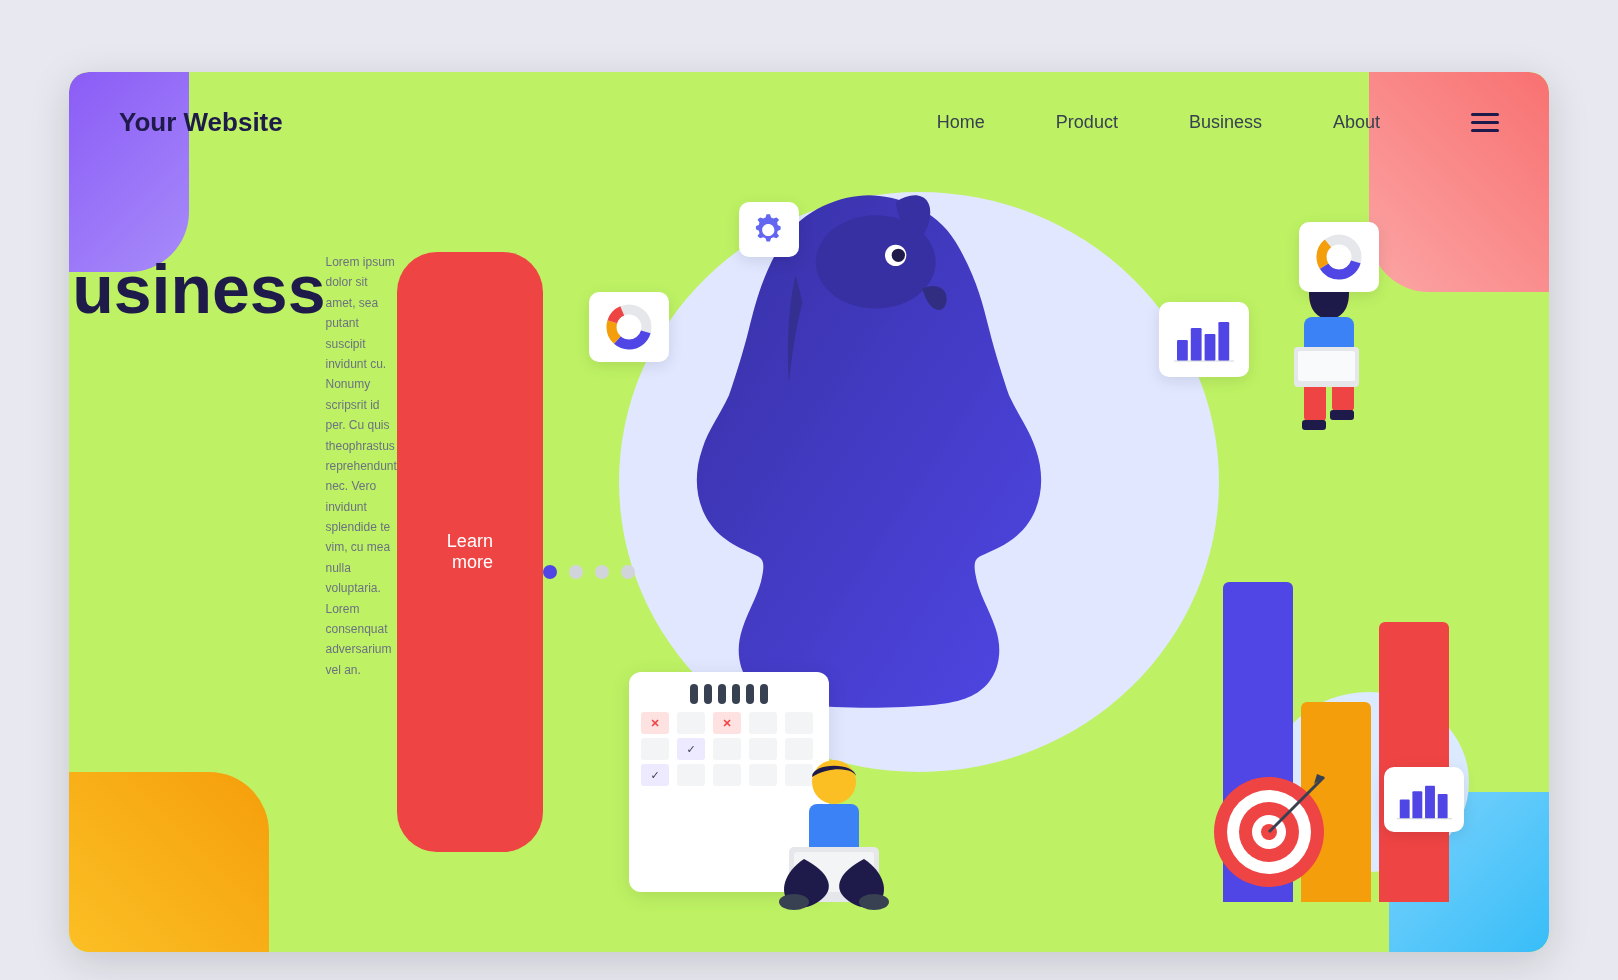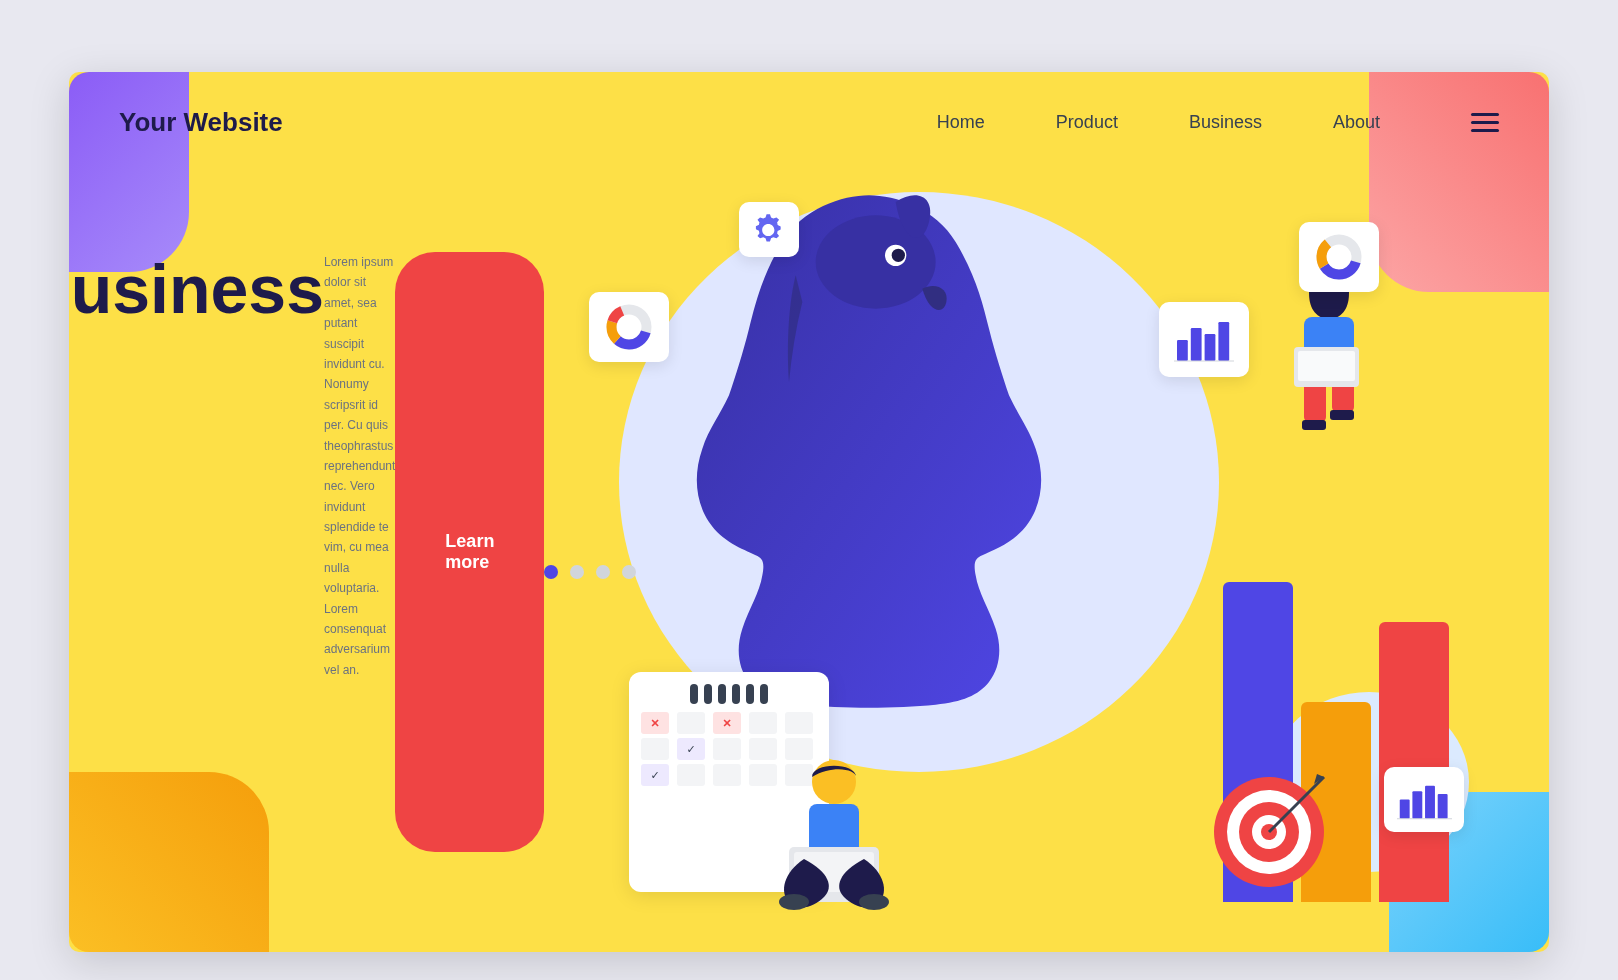--- a/index.html
+++ b/index.html
@@ -10,22 +10,22 @@
       display: flex;
       align-items: center;
       justify-content: center;
       font-family: 'Segoe UI', Arial, sans-serif;
       overflow: hidden;
     }
 
     .page-wrapper {
       width: 1480px;
       height: 880px;
-      background: #fde047;
-      border-radius: 10px;
+      background: #bef264;
+      border-radius: 20px;
       position: relative;
       overflow: hidden;
       box-shadow: 0 10px 40px rgba(0,0,0,0.15);
       margin-top: 44px;
     }
 
     
     .corner-tl {
       position: absolute;
       top: 0; left: 0;
@@ -128,27 +128,27 @@
       color: #6b7280;
       line-height: 1.7;
       margin-bottom: 40px;
       max-width: 380px;
     }
     .learn-more-btn {
       display: inline-block;
       background: #ef4444;
       color: white;
       font-size: 18px;
-      font-weight: 700;
+      font-weight: 400;
       padding: 18px 50px;
       border-radius: 40px;
       cursor: pointer;
       border: none;
       width: 220px;
-      text-align: left;
+      text-align: right;
       margin-bottom: 40px;
     }
     .dots {
       display: flex;
       gap: 12px;
       align-items: center;
     }
     .dot {
       width: 14px;
       height: 14px;

